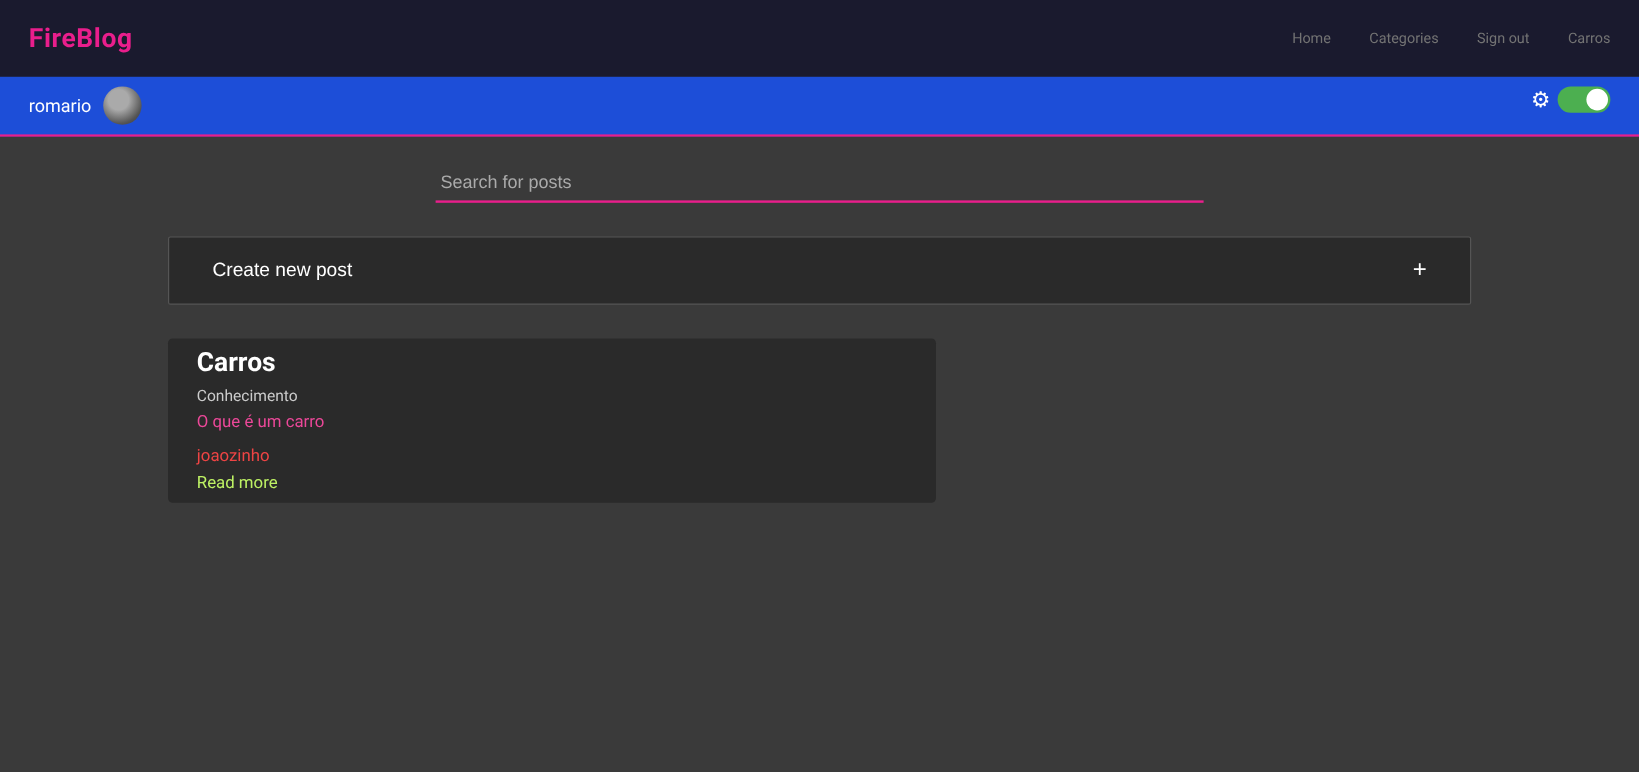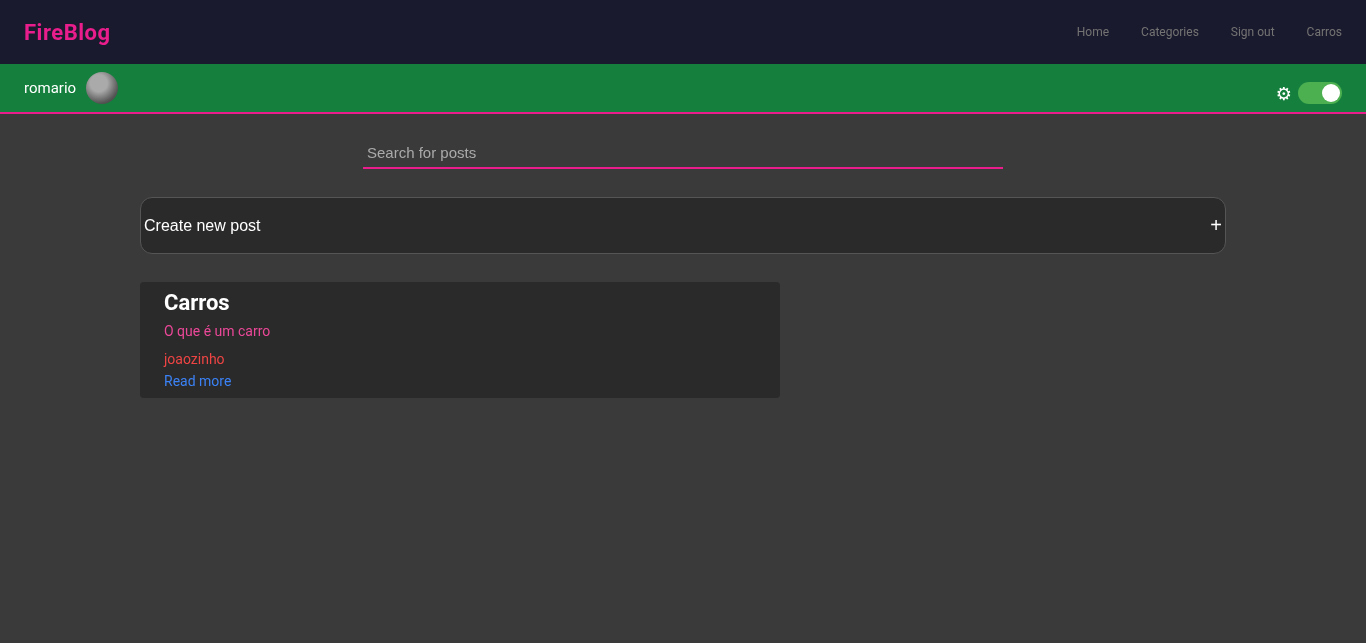--- a/index.html
+++ b/index.html
@@ -42,23 +42,23 @@
 
     .navbar-link {
       color: #737373;
       font-size: 12px;
       cursor: pointer;
       text-decoration: none;
     }
 
     
     .user-bar {
-      background-color: #15803d;
-      display: flex;
-      align-items: flex-end;
+      background-color: #1d4ed8;
+      display: flex;
+      align-items: flex-start;
       justify-content: space-between;
       padding: 8px 24px;
       border-bottom: 2px solid #e91e8c;
       height: 50px;
     }
 
     .user-info {
       display: flex;
       align-items: center;
       gap: 10px;
@@ -142,26 +142,26 @@
       gap: 24px;
       margin-bottom: 28px;
     }
 
     .action-btn {
       flex: 1;
       background-color: #2a2a2a;
       border: 1px solid #555;
       color: #ffffff;
       font-size: 16px;
-      padding: 16px 3px;
+      padding: 16px 36px;
       display: flex;
       align-items: center;
       justify-content: space-between;
       cursor: pointer;
-      border-radius: 12px;
+      border-radius: 2px;
     }
 
     .action-btn-icon {
       font-size: 20px;
       color: #ffffff;
     }
 
     
     .post-card {
       background-color: #2a2a2a;
@@ -189,21 +189,21 @@
       margin-bottom: 12px;
     }
 
     .post-author {
       color: #ef4444;
       font-size: 14px;
       margin-bottom: 4px;
     }
 
     .post-read-more {
-      color: #3b82f6;
+      color: #bef264;
       font-size: 14px;
       cursor: pointer;
       text-decoration: none;
     }
   </style>
 </head>
 <body>
 
 <nav class="navbar">
   <span class="navbar-brand">FireBlog</span>
@@ -236,18 +236,19 @@
 
   <div class="action-buttons">
     <button class="action-btn">
       <span>Create new post</span>
       <span class="action-btn-icon">+</span>
     </button>
   </div>
 
   <div class="post-card">
     <div class="post-title">Carros</div>
+    <div class="post-category">Conhecimento</div>
     <div class="post-subtitle">O que é um carro</div>
     <div class="post-author">joaozinho</div>
     <a class="post-read-more">Read more</a>
   </div>
 
 </div>
 
 </body></html>

